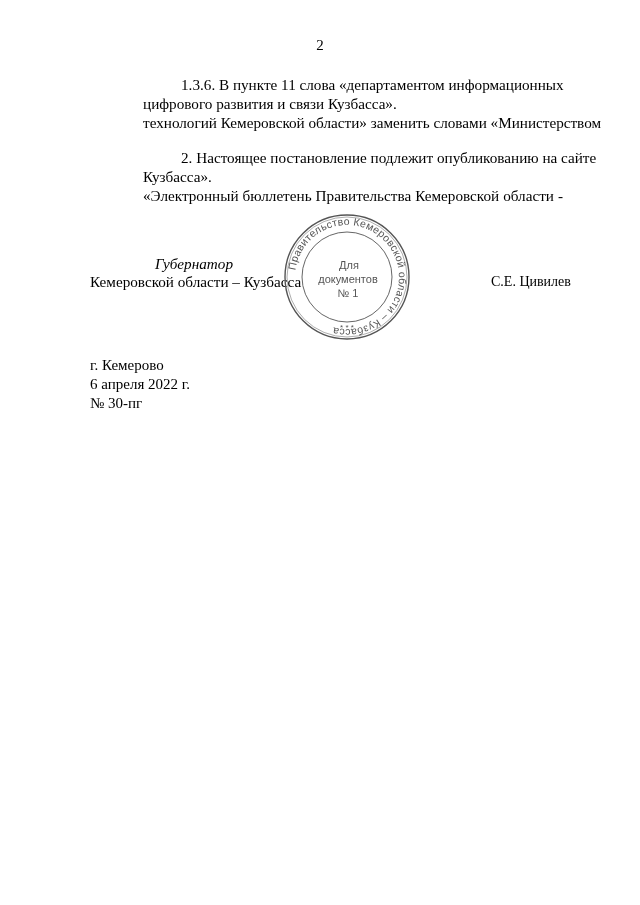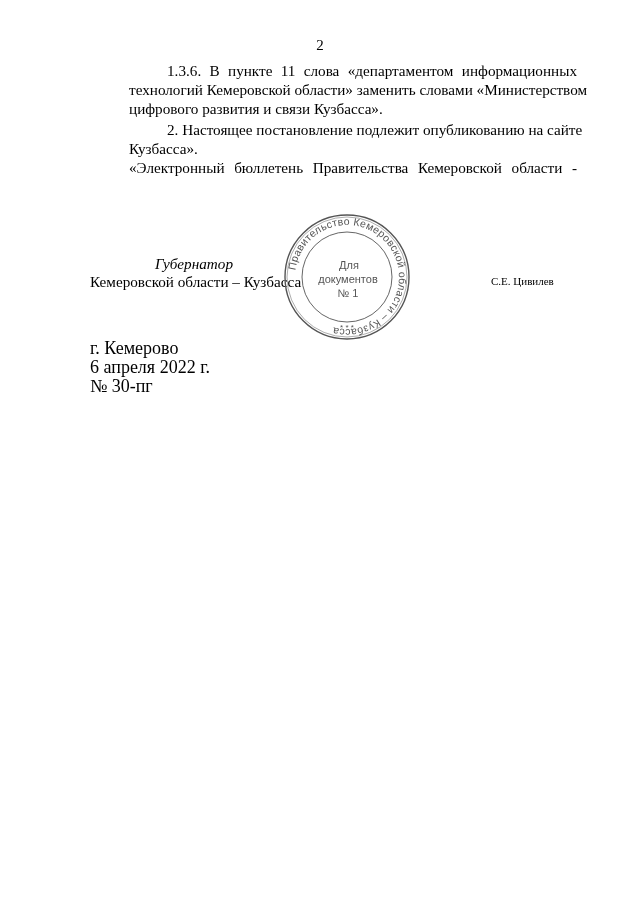--- a/index.html
+++ b/index.html
@@ -32,21 +32,21 @@
     }
     .body-text {
       position: absolute;
       left: 90px;
       top: 60px;
       width: 488px;
       font-size: 15.2px;
       line-height: 19.2px;
     }
     .para {
-      margin: 1px;
+      margin: 15px;
       text-align: justify;
       text-indent: 38px;
     }
     .line {
       display: block;
       text-align: justify;
       text-align-last: justify;
       white-space: nowrap;
     }
     .line.last {
@@ -68,21 +68,21 @@
       left: 90px;
       top: 272px;
       font-size: 15.2px;
       line-height: 19px;
       white-space: nowrap;
     }
     .sig-name {
       position: absolute;
       left: 491px;
       top: 272px;
-      font-size: 11px;
+      font-size: 14px;
       line-height: 19px;
       white-space: nowrap;
     }
     .stamp {
       position: absolute;
       left: 282px;
       top: 212px;
       width: 130px;
       height: 130px;
     }
@@ -90,40 +90,40 @@
       width: 130px;
       height: 130px;
       display: block;
     }
     .stamp-center {
       font-family: "Liberation Sans", "DejaVu Sans", sans-serif;
     }
     .footer {
       position: absolute;
       left: 90px;
-      top: 339px;
-      font-size: 18px;
+      top: 356px;
+      font-size: 15px;
       line-height: 19px;
     }
     .footer div {
       white-space: nowrap;
     }
   </style>
 </head>
 <body>
 
 <div class="page">
 
   <div class="page-number">2</div>
 
   <div class="body-text">
     <div class="para">
       <span class="line indent">1.3.6. В пункте 11 слова «департаментом информационных</span>
+      <span class="line last">цифрового развития и связи Кузбасса».</span>
       <span class="line">технологий Кемеровской области» заменить словами «Министерством</span>
-      <span class="line last">цифрового развития и связи Кузбасса».</span>
     </div>
     <div class="para">
       <span class="line indent">2. Настоящее постановление подлежит опубликованию на сайте</span>
       <span class="line last">Кузбасса».</span>
       <span class="line">«Электронный бюллетень Правительства Кемеровской области -</span>
     </div>
     <div class="para">
     </div>
   </div>
 

